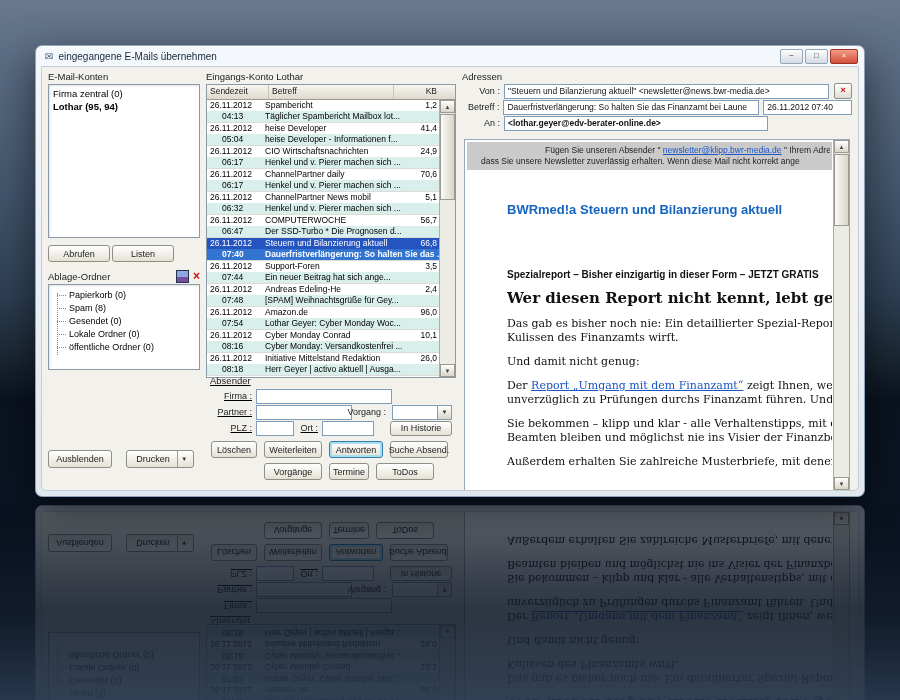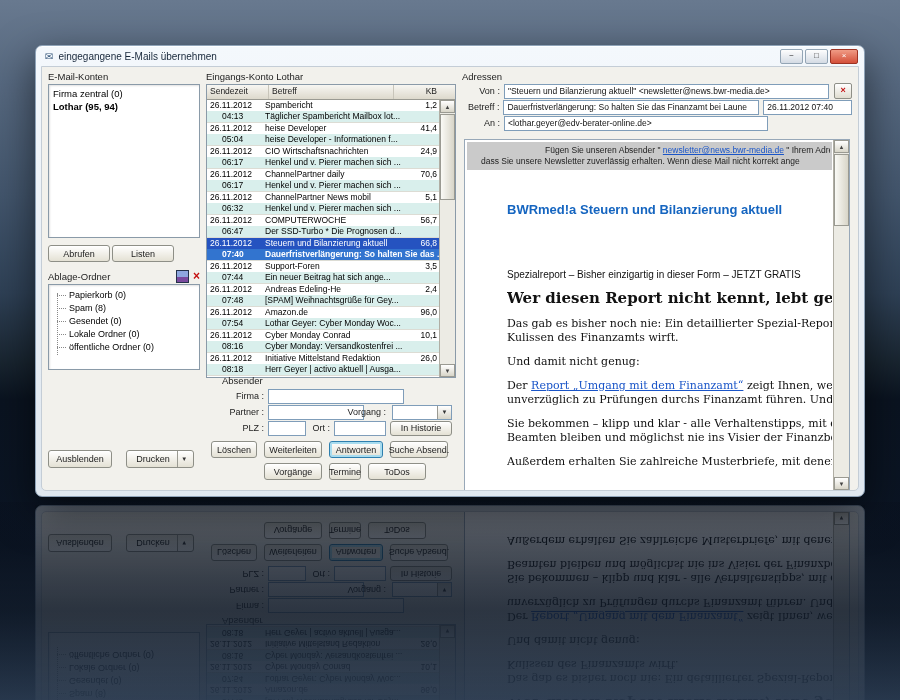--- a/index.html
+++ b/index.html
@@ -70,53 +70,53 @@
   .csub{grid-area:2/2/3/4;background:#d9efec;}
   .mrow.selected .cdate,.mrow.selected .csender,.mrow.selected .ckb{background:#2553c0;color:#fff;}
   .mrow.selected .ctime,.mrow.selected .csub{background:#3274cf;color:#fff;font-weight:bold;}
   .vscroll{position:absolute;top:15px;right:0;bottom:0;width:15px;background:#ecebe4;border-left:1px solid #b0aea4;
     display:flex;flex-direction:column;align-items:center;}
   .sarr{width:15px;height:13px;font-size:6px;line-height:13px;text-align:center;color:#444;
     background:linear-gradient(#fff,#d8d5c8);border:1px solid #9a9a92;box-sizing:border-box;}
   .sarr.bottom{margin-top:auto;}
   .sthumb{width:13px;background:linear-gradient(90deg,#fafaf6,#d8d5c8);border:1px solid #9a9a92;margin-top:1px;}
   .th30{height:84px;} .th70{height:70px;}
-  .absblock{position:absolute;top:304px;left:16px;right:0;}
+  .absblock{position:absolute;top:304px;left:4px;right:0;text-decoration:underline;}
   .absblock .lbl{margin-bottom:3px;}
   .frow{display:flex;align-items:center;height:14px;margin-bottom:2px;font-size:9px;position:relative;color:#1c1c1c;}
   .flabel{width:42px;text-align:right;padding-right:4px;white-space:nowrap;}
   .f-firma{width:128px;} .f-partner{width:88px;} .f-plz{width:30px;} .f-ort{width:44px;}
   .flabel.ortl{width:24px;}
   .vglabel{position:absolute;right:66px;width:auto;}
   .combo{position:absolute;right:4px;width:58px;height:13px;border:1px solid #7f9db9;background:#fff;display:flex;}
   .combo .arrow{margin-left:auto;width:13px;background:linear-gradient(#fff,#d8d5c8);border-left:1px solid #9a9a92;
     font-size:6px;line-height:12px;text-align:center;color:#333;}
   .btn.historie{position:absolute;right:4px;width:62px;height:15px;}
   .acts{position:absolute;top:370px;left:5px;right:8px;display:flex;gap:7px;}
   .acts2{position:absolute;top:392px;left:58px;right:0;display:flex;gap:7px;}
   .b-loeschen{width:46px;} .b-weiter{width:58px;} .b-antworten{width:54px;} .b-suche{width:58px;}
-  .b-vorgaenge{width:58px;} .b-termine{width:32px;} .b-todos{width:58px;}
+  .b-vorgaenge{width:58px;} .b-termine{width:40px;} .b-todos{width:58px;}
   
   .rp{position:absolute;left:420px;top:4px;right:6px;bottom:8px;}
   .rrow{display:flex;align-items:center;height:14px;margin-top:2px;font-size:9px;color:#1c1c1c;}
   .rlabel{width:38px;text-align:right;padding-right:4px;white-space:nowrap;}
-  .f-von{width:318px;} .f-betreff{width:252px;} .f-datum{width:82px;margin-left:4px;} .f-an{width:256px;}
+  .f-von{width:318px;} .f-betreff{width:252px;} .f-datum{width:82px;margin-left:4px;} .f-an{width:256px;font-weight:bold;}
   .addr-btn{width:16px;height:14px;margin-left:5px;border:1px solid #8e8f87;border-radius:2px;
     background:linear-gradient(#fff,#e0ddd0);font-size:9px;line-height:12px;text-align:center;color:#c41010;font-weight:bold;}
   .preview{position:absolute;top:68px;left:2px;right:2px;height:350px;background:#fff;border:1px solid #98a8b8;}
   .pv-scroll{position:absolute;top:0;right:0;bottom:0;width:15px;background:#ecebe4;border-left:1px solid #b0aea4;
     display:flex;flex-direction:column;align-items:center;}
   .pv-body{position:absolute;top:2px;left:2px;right:17px;bottom:2px;overflow:hidden;}
   .banner{background:#cacaca;padding:3px 2px;font-size:8.5px;color:#222;}
   .banner div{white-space:pre;overflow:hidden;line-height:11px;}
   .banner .l1{padding-left:76px;}
   .banner .l2{padding-left:12px;}
   .plink{color:#1a55c8;text-decoration:underline;}
   .pv-brand{margin:32px 0 0 40px;font-size:13px;font-weight:bold;color:#1565c0;white-space:pre;overflow:hidden;}
-  .pv-sub{margin:52px 0 0 40px;font-size:10px;font-weight:normal;color:#111;white-space:pre;overflow:hidden;}
+  .pv-sub{margin:52px 0 0 40px;font-size:10px;font-weight:bold;color:#111;white-space:pre;overflow:hidden;}
   .pv-head{margin:9px 0 0 40px;font-size:15px;font-weight:bold;font-family:"DejaVu Serif","Liberation Serif",serif;
     color:#111;white-space:pre;overflow:hidden;}
   .pv-p{margin:10px 0 0 40px;font-size:11px;line-height:14px;font-family:"DejaVu Serif","Liberation Serif",serif;
     color:#111;white-space:pre;overflow:hidden;}
 </style>
 </head>
 <body>
 
 <div class="stage">
   <div class="scene">
@@ -331,21 +331,21 @@
             <span class="field f-datum">26.11.2012 07:40</span>
           </div>
           <div class="rrow">
             <span class="rlabel">An :</span>
             <span class="field f-an">&lt;lothar.geyer@edv-berater-online.de&gt;</span>
           </div>
 
           <div class="preview">
             <div class="pv-body">
               <div class="banner">
-                <div class="l1"><span>Fügen Sie unseren Absender " </span><span class="plink">newsletter@news.bwr-media.de</span><span> " Ihrem Adressb</span></div>
+                <div class="l1"><span>Fügen Sie unseren Absender " </span><span class="plink">newsletter@klipp.bwr-media.de</span><span> " Ihrem Adressb</span></div>
                 <div class="l2">dass Sie unsere Newsletter zuverlässig erhalten. Wenn diese Mail nicht korrekt ange</div>
               </div>
               <div class="pv-brand"><span>BWRmed!a</span><span> Steuern und Bilanzierung aktuell</span></div>
               <div class="pv-sub">Spezialreport – Bisher einzigartig in dieser Form – JETZT GRATIS</div>
               <div class="pv-head">Wer diesen Report nicht kennt, lebt gefährlich (und risk</div>
               <div class="pv-p">Das gab es bisher noch nie: Ein detaillierter Spezial-Report, der einen Bli
 Kulissen des Finanzamts wirft.</div>
               <div class="pv-p">Und damit nicht genug:</div>
               <div class="pv-p"><span>Der </span><a class="plink">Report „Umgang mit dem Finanzamt“</a><span> zeigt Ihnen, welche Fehler imm
 unverzüglich zu Prüfungen durchs Finanzamt führen. Und damit zu teure</span></div>

